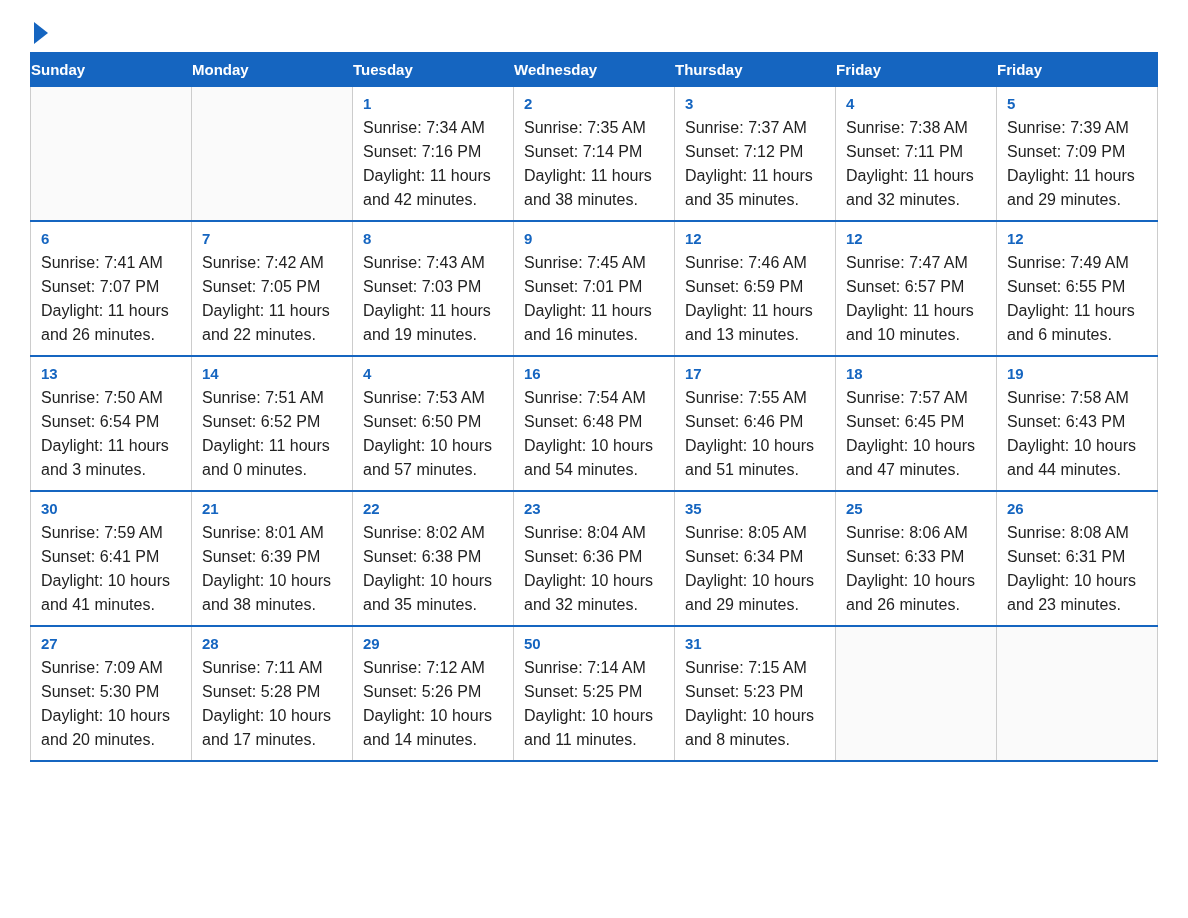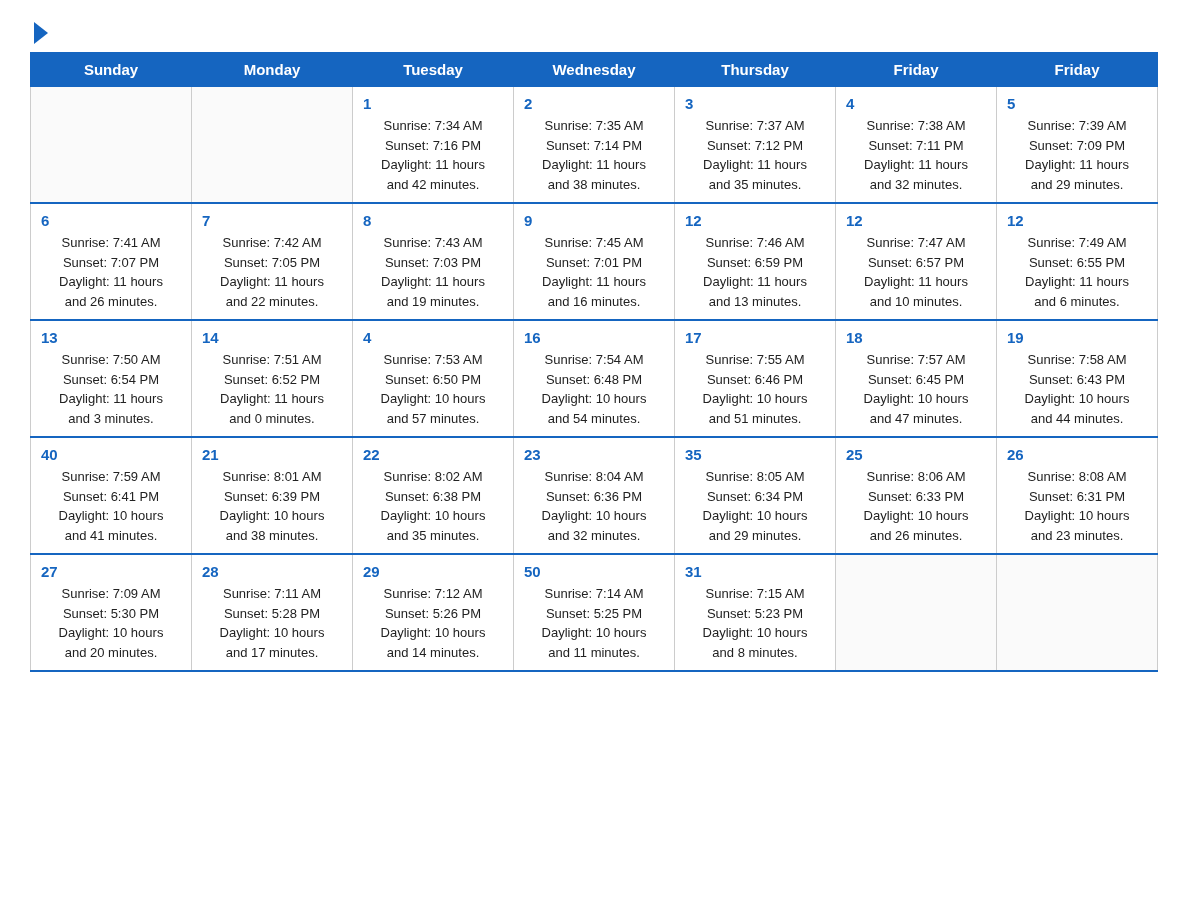--- a/index.html
+++ b/index.html
@@ -64,21 +64,21 @@
       width: 100%;
       border-collapse: collapse;
       margin-top: 8px;
     }
     thead tr th {
       background-color: #1565c0;
       color: #fff;
       font-size: 15px;
       font-weight: bold;
       padding: 8px 0;
-      text-align: center;
+      text-align: left;
       border: 1px solid #1565c0;
     }
     tbody tr td {
       vertical-align: top;
       border: 1px solid #ccc;
       padding: 8px 10px;
       font-size: 13px;
       color: #222;
       width: 14.28%;
       min-height: 90px;
@@ -87,24 +87,23 @@
       border-bottom: 2px solid #1565c0;
     }
     .day-num {
       font-size: 15px;
       font-weight: bold;
       color: #1565c0;
       display: block;
       margin-bottom: 4px;
     }
     .day-info {
-      font-size: 13px;
+      font-size: 16px;
       color: #222;
       line-height: 1.5;
-      text-align: center;
     }
     .empty-cell {
       background: #fafafa;
     }
   </style>
 </head>
 <body>
 
 <div class="header">
   <div class="logo">
@@ -212,21 +211,21 @@
           <span class="day-num">18</span>
           <div class="day-info">Sunrise: 7:57 AM<br>Sunset: 6:45 PM<br>Daylight: 10 hours<br>and 47 minutes.</div>
         </td>
         <td>
           <span class="day-num">19</span>
           <div class="day-info">Sunrise: 7:58 AM<br>Sunset: 6:43 PM<br>Daylight: 10 hours<br>and 44 minutes.</div>
         </td>
       </tr>
       <tr>
         <td>
-          <span class="day-num">40</span>
+          <span class="day-num">30</span>
           <div class="day-info">Sunrise: 7:59 AM<br>Sunset: 6:41 PM<br>Daylight: 10 hours<br>and 41 minutes.</div>
         </td>
         <td>
           <span class="day-num">21</span>
           <div class="day-info">Sunrise: 8:01 AM<br>Sunset: 6:39 PM<br>Daylight: 10 hours<br>and 38 minutes.</div>
         </td>
         <td>
           <span class="day-num">22</span>
           <div class="day-info">Sunrise: 8:02 AM<br>Sunset: 6:38 PM<br>Daylight: 10 hours<br>and 35 minutes.</div>
         </td>

